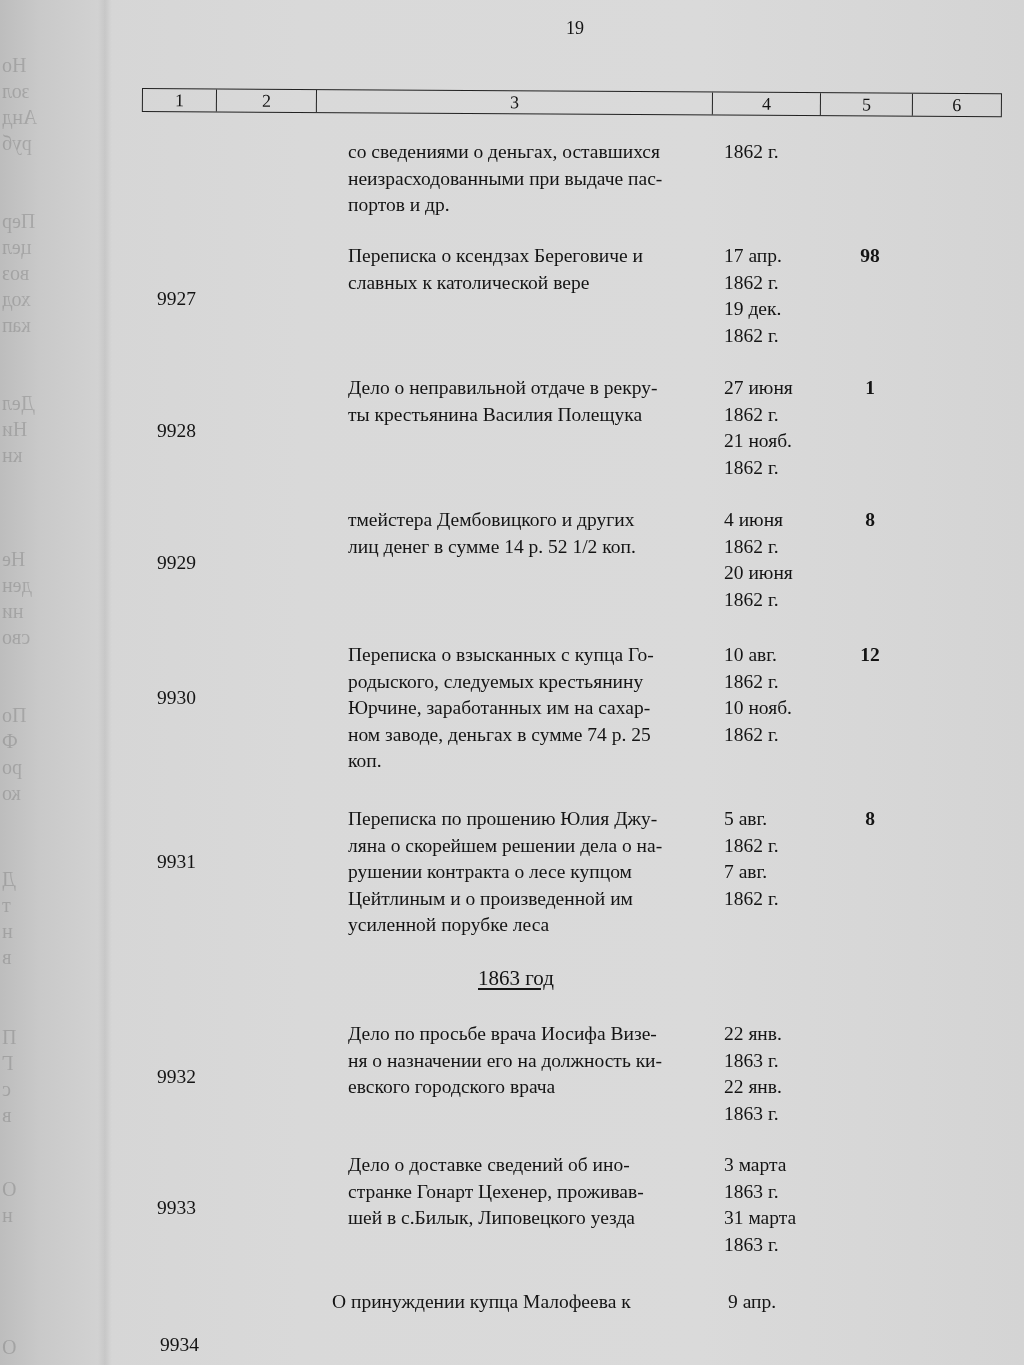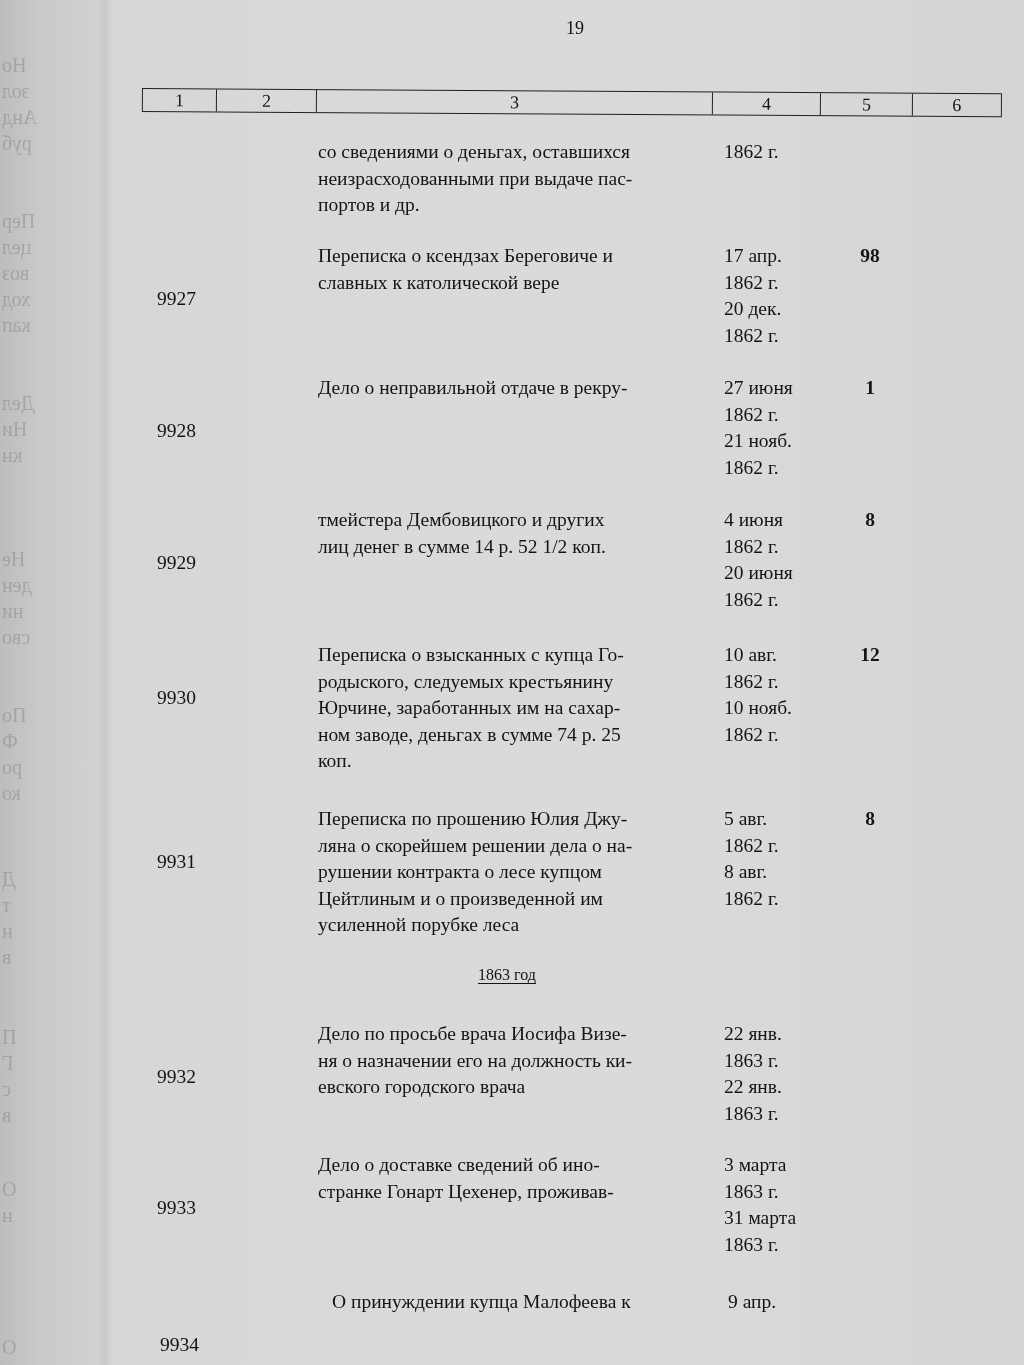--- a/index.html
+++ b/index.html
@@ -29,26 +29,26 @@
   .col-header div {
     border-right: 1.5px solid #222; box-sizing: border-box;
     display: flex; align-items: center; justify-content: center; font-size: 18px;
   }
   .col-header div:last-child { border-right: none; }
   .c1 { width: 74px; } .c2 { width: 100px; } .c3 { width: 396px; }
   .c4 { width: 108px; } .c5 { width: 92px; } .c6 { flex: 1; }
 
   .entry { position: absolute; left: 0; width: 1024px; font-size: 19.5px; line-height: 26.5px; }
   .entry .num { position: absolute; left: 157px; top: 0; margin-top: 43px; }
-  .entry .desc { position: absolute; left: 318px; top: 0; width: 385px; }
+  .entry .desc { position: absolute; left: 348px; top: 0; width: 385px; }
   .entry .dates { position: absolute; left: 724px; top: 0; width: 110px; }
   .entry .dates div { white-space: nowrap; }
   .entry .sheets { position: absolute; left: 840px; top: 0; width: 60px; text-align: center; font-weight: bold; }
   .year-heading {
-    position: absolute; left: 478px; top: 966px; font-size: 16px;
+    position: absolute; left: 478px; top: 966px; font-size: 21px;
     text-decoration: underline; text-underline-offset: 3px;
   }
 </style>
 </head>
 <body>
 
 <div class="bleed" id="bleed">
     <div class="ln" style="top: 52px;">Но</div>
     <div class="ln" style="top: 78px;">зол</div>
     <div class="ln" style="top: 104px;">Анд</div>
@@ -107,30 +107,31 @@
 
 <div class="entry" style="top:243px">
   <div class="num">9927</div>
   <div class="desc">
     <div>Переписка о ксендзах Береговиче и</div>
     <div>славных к католической вере</div>
   </div>
   <div class="dates">
     <div>17 апр.</div>
     <div>1862 г.</div>
-    <div>20 дек.</div>
+    <div>19 дек.</div>
     <div>1862 г.</div>
   </div>
   <div class="sheets">98</div>
 </div>
 
 <div class="entry" style="top:375px">
   <div class="num">9928</div>
   <div class="desc">
     <div>Дело о неправильной отдаче в рекру-</div>
+    <div>ты крестьянина Василия Полещука</div>
   </div>
   <div class="dates">
     <div>27 июня</div>
     <div>1862 г.</div>
     <div>21 нояб.</div>
     <div>1862 г.</div>
   </div>
   <div class="sheets">1</div>
 </div>
 
@@ -172,21 +173,21 @@
   <div class="desc">
     <div>Переписка по прошению Юлия Джу-</div>
     <div>ляна о скорейшем решении дела о на-</div>
     <div>рушении контракта о лесе купцом</div>
     <div>Цейтлиным и о произведенной им</div>
     <div>усиленной порубке леса</div>
   </div>
   <div class="dates">
     <div>5 авг.</div>
     <div>1862 г.</div>
-    <div>8 авг.</div>
+    <div>7 авг.</div>
     <div>1862 г.</div>
   </div>
   <div class="sheets">8</div>
 </div>
 
 <div class="year-heading">1863 год</div>
 
 <div class="entry" style="top:1021px">
   <div class="num">9932</div>
   <div class="desc">
@@ -201,20 +202,21 @@
     <div>1863 г.</div>
   </div>
   <div class="sheets"></div>
 </div>
 
 <div class="entry" style="top:1152px">
   <div class="num">9933</div>
   <div class="desc">
     <div>Дело о доставке сведений об ино-</div>
     <div>странке Гонарт Цехенер, проживав-</div>
+    <div>шей в с.Билык, Липовецкого уезда</div>
   </div>
   <div class="dates">
     <div>3 марта</div>
     <div>1863 г.</div>
     <div>31 марта</div>
     <div>1863 г.</div>
   </div>
   <div class="sheets"></div>
 </div>
 

